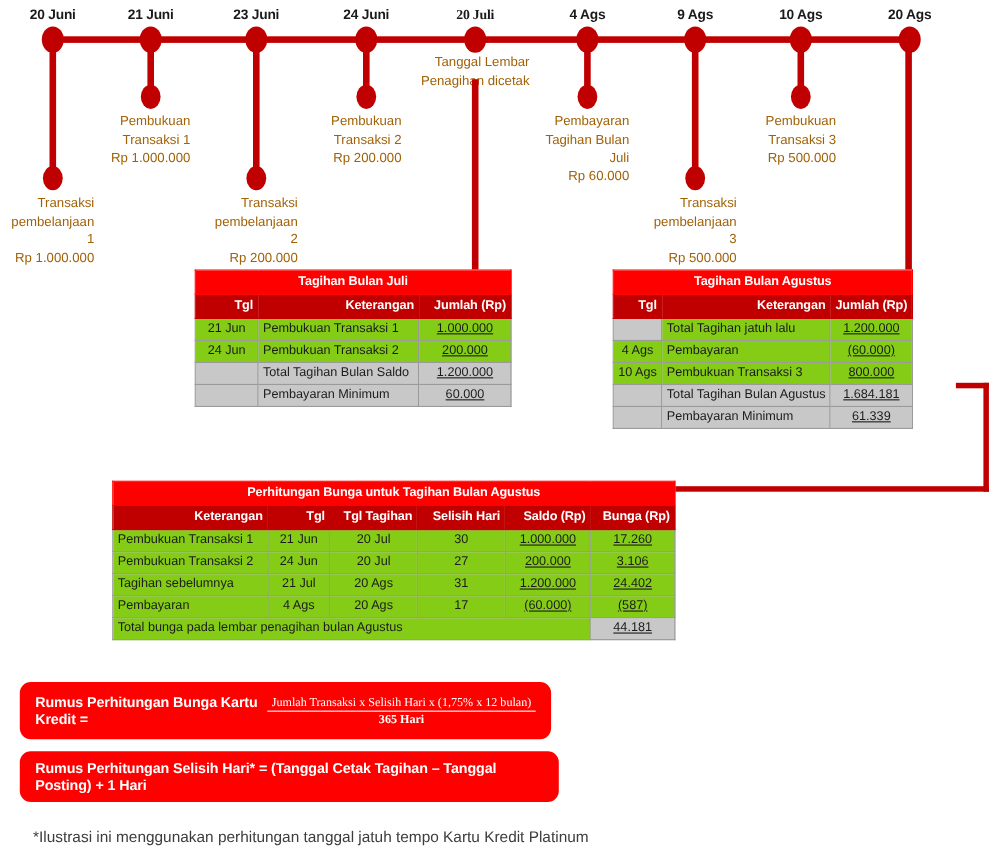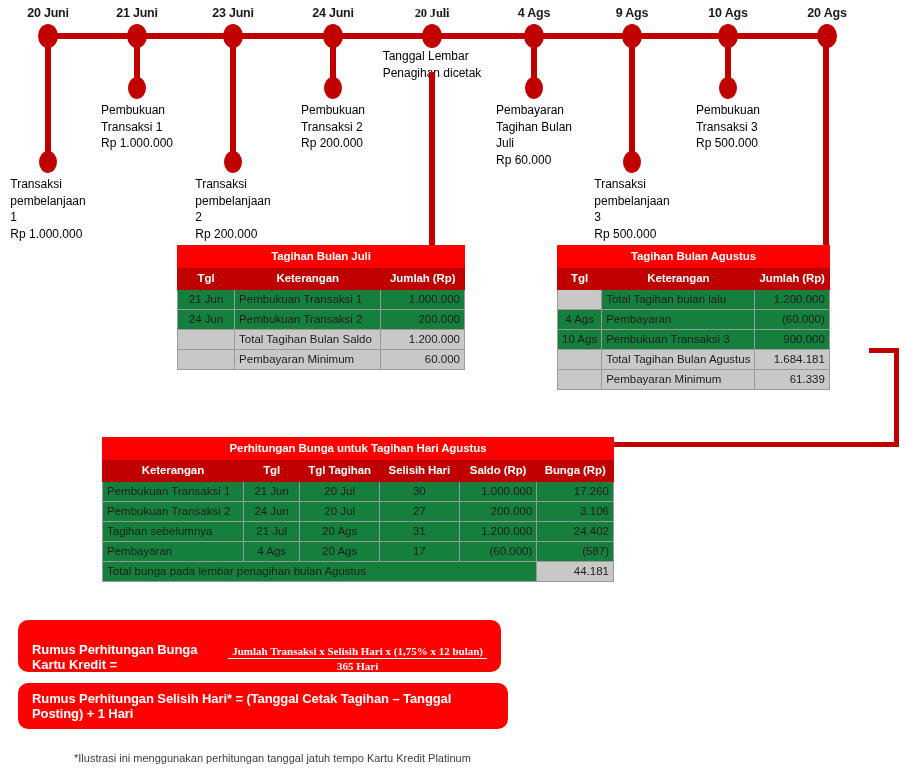--- a/index.html
+++ b/index.html
@@ -15,51 +15,51 @@
 
   
   .tl-axis{position:absolute;left:45px;top:33px;width:785px;height:6px;background:#C00000;}
   .tl-node{position:absolute;width:20px;height:24px;border-radius:50%;background:#C00000;
            transform:translate(-50%,-50%);}
   .tl-date{position:absolute;transform:translateX(-50%);top:6px;
            font-size:12.5px;font-weight:bold;color:#1a1a1a;white-space:nowrap;letter-spacing:-.2px;}
   .tl-stem{position:absolute;width:6px;background:#C00000;transform:translateX(-50%);}
   .tl-cap{position:absolute;width:18px;height:22px;border-radius:50%;background:#C00000;
           transform:translate(-50%,-50%);}
-  .tl-label{position:absolute;transform:translateX(-50%);text-align:left;
-            font-size:12px;line-height:16.5px;color:#000000;white-space:nowrap;}
+  .tl-label{position:absolute;transform:translateX(-50%);text-align:right;
+            font-size:12px;line-height:16.5px;color:#a16207;white-space:nowrap;}
 
   
   .tbl{position:absolute;border-collapse:collapse;font-size:11.5px;color:#1c1c1c;
        background:#fff;box-sizing:border-box;}
   .tbl td,.tbl th{border:1px solid #9a9a9a;padding:2px 4px;font-weight:normal;
                   line-height:15px;white-space:nowrap;}
   .tbl .title{background:#FF0000;color:#fff;font-weight:bold;text-align:center;
               border:1px solid #FF0000;font-size:11.5px;padding:3px 4px;letter-spacing:-.1px;}
-  .tbl .hdr{background:#C00000;color:#fff;font-weight:bold;text-align:center;
+  .tbl .hdr{background:#C00000;color:#fff;font-weight:bold;text-align:right;
             border:1px solid #C00000;padding:3px 4px;letter-spacing:-.1px;}
   .gray{background:#C8C8C8;}
-  .lite{background:#15803d;}
-  .num{text-align:right;}
+  .lite{background:#84cc16;}
+  .num{text-align:center;text-decoration:underline;}
   .ctr{text-align:center;}
 
   
   .conn{position:absolute;background:#C00000;}
 
   
   .pill{position:absolute;background:#FF0000;border-radius:10px;color:#fff;
         display:flex;align-items:center;box-sizing:border-box;}
   .pill .ptxt{font-weight:bold;font-size:13px;letter-spacing:-.1px;}
   .frac{display:inline-block;vertical-align:middle;text-align:center;margin-left:4px;
         font-family:"Liberation Serif", serif;}
-  .frac .top{font-size:11px;font-weight:bold;border-bottom:1.5px solid #fff;padding:0 4px 1px 4px;
+  .frac .top{font-size:11px;font-weight:normal;border-bottom:1.5px solid #fff;padding:0 4px 1px 4px;
              display:block;white-space:nowrap;}
   .frac .bot{font-size:11px;font-weight:bold;display:block;padding-top:1px;white-space:nowrap;}
 
-  .footnote{position:absolute;font-size:11px;color:#3d3d3d;white-space:nowrap;margin-left:44px;}
+  .footnote{position:absolute;font-size:14px;color:#3d3d3d;white-space:nowrap;}
 </style>
 </head>
 <body>
 
 <div class="canvas">
 
   <div id="timeline-layer">
     <div class="tl-axis"></div>
   <div class="tl-date" style="left: 48px; text-align: right;">20 Juni</div>
       <div class="tl-node" style="left: 48px; top: 36px;"></div>
@@ -188,50 +188,50 @@
         </tr>
       <tr>
         <th class="hdr" style="width:52px">Tgl</th>
         <th class="hdr" style="width:172px">Keterangan</th>
         <th class="hdr" style="width:88px">Jumlah (Rp)</th>
       </tr>
     </thead>
     <tbody>
         <tr>
           <td class="ctr gray">&nbsp;</td>
-          <td class="lite">Total Tagihan bulan lalu</td>
+          <td class="lite">Total Tagihan jatuh lalu</td>
           <td class="num lite">1.200.000</td>
         </tr>
         <tr>
           <td class="ctr lite">4 Ags</td>
           <td class="lite">Pembayaran</td>
           <td class="num lite">(60.000)</td>
         </tr>
         <tr>
           <td class="ctr lite">10 Ags</td>
           <td class="lite">Pembukuan Transaksi 3</td>
-          <td class="num lite">900.000</td>
+          <td class="num lite">800.000</td>
         </tr>
         <tr>
           <td class="ctr gray">&nbsp;</td>
           <td class="gray">Total Tagihan Bulan Agustus</td>
           <td class="num gray">1.684.181</td>
         </tr>
         <tr>
           <td class="ctr gray">&nbsp;</td>
           <td class="gray">Pembayaran Minimum</td>
           <td class="num gray">61.339</td>
         </tr>
       </tbody>
   </table>
 
   <table class="tbl" id="tbl-bunga" style="left:102px;top:437px;width:512px;">
     <thead>
       <tr>
-          <th class="title" colspan="6">Perhitungan Bunga untuk Tagihan Hari Agustus</th>
+          <th class="title" colspan="6">Perhitungan Bunga untuk Tagihan Bulan Agustus</th>
         </tr>
       <tr>
         <th class="hdr" style="width:140px">Keterangan</th>
         <th class="hdr" style="width:60px">Tgl</th>
         <th class="hdr" style="width:78px">Tgl Tagihan</th>
         <th class="hdr" style="width:80px">Selisih Hari</th>
         <th class="hdr" style="width:80px">Saldo (Rp)</th>
         <th class="hdr" style="width:74px">Bunga (Rp)</th>
       </tr>
     </thead>
@@ -268,21 +268,21 @@
           <td class="num lite">(60.000)</td>
           <td class="num lite">(587)</td>
         </tr>
         <tr>
           <td colspan="5" class="lite">Total bunga pada lembar penagihan bulan Agustus</td>
           <td class="num gray">44.181</td>
         </tr>
       </tbody>
   </table>
 
-  <div class="pill" style="left:18px;top:620px;width:483px;height:52px;padding:0 14px;align-items:flex-end;">
+  <div class="pill" style="left:18px;top:620px;width:483px;height:52px;padding:0 14px;">
     <span class="ptxt">Rumus Perhitungan Bunga Kartu Kredit =</span>
     <span class="frac">
       <span class="top">Jumlah Transaksi x Selisih Hari x (1,75% x 12 bulan)</span>
       <span class="bot">365 Hari</span>
     </span>
   </div>
 
   <div class="pill" style="left:18px;top:683px;width:490px;height:46px;padding:0 14px;">
     <span class="ptxt">Rumus Perhitungan Selisih Hari* = (Tanggal Cetak Tagihan – Tanggal Posting) + 1 Hari</span>
   </div>

